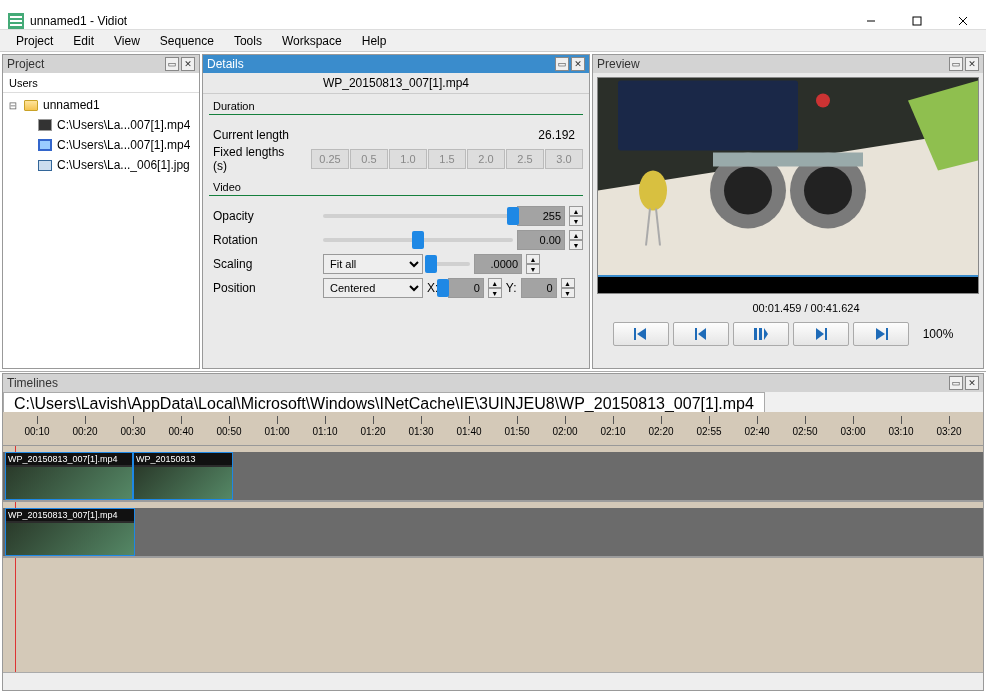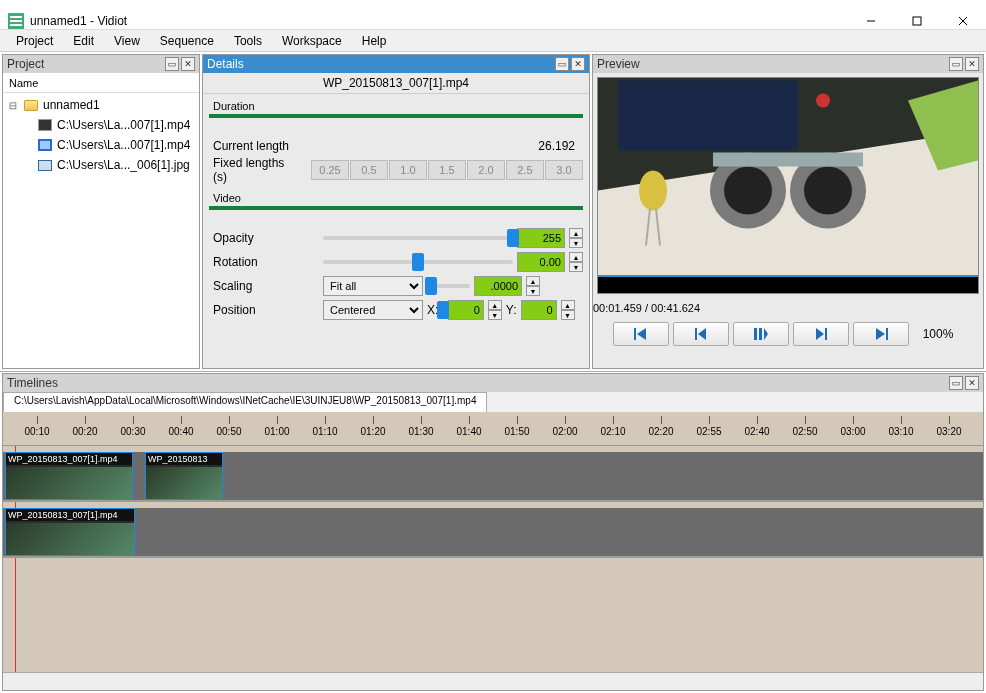--- a/index.html
+++ b/index.html
@@ -31,48 +31,48 @@
 .tree-row .indent { width: 14px; }
 .tree-row .expander { width: 12px; text-align: center; color: #666; font-size: 10px; }
 .tree-row .ficon { width: 16px; height: 16px; margin: 0 4px; display: flex; align-items: center; justify-content: center; }
 .tree-row .label { white-space: nowrap; overflow: hidden; text-overflow: ellipsis; }
 
 
 .details { width: 388px; border: 1px solid #999; margin: 2px 1px; display: flex; flex-direction: column; background: #eaeaea; }
 .details-body { flex: 1; padding: 0; overflow: auto; }
 .filename-row { background: #eaeaea; text-align: center; padding: 3px; border-bottom: 1px solid #ccc; }
 .groupbox { margin: 4px 6px 8px 6px; }
-.grouplabel { font-size: 11px; padding: 2px 4px; color: #000; border-bottom: 4px solid #15803d; margin-bottom: 16px; }
+.grouplabel { font-size: 11px; padding: 2px 4px; color: #000; border-bottom: 1px solid #15803d; margin-bottom: 8px; }
 .proprow { display: flex; align-items: center; height: 24px; gap: 14px; }
 .proprow .plabel { width: 100px; padding-left: 4px; color: #000; }
 .proprow .pval { flex: 1; display: flex; align-items: center; gap: 4px; }
 .lenval { margin-left: auto; padding-right: 8px; }
 .fixedbtns { display: flex; gap: 1px; }
 .fixedbtn { width: 38px; height: 20px; background: #ddd; color: #888; border: 1px solid #bbb; font-size: 11px; display: flex; align-items: center; justify-content: center; }
 .slider-track { flex: 1; height: 4px; background: #d0d0d0; position: relative; border-radius: 2px; }
 .slider-thumb { position: absolute; width: 12px; height: 18px; background: #1e88e5; border-radius: 2px; top: -7px; transform: translateX(-50%); }
-.numbox { width: 48px; height: 20px; border: 1px solid #999; background: #84cc16; text-align: right; padding: 0 3px; font-size: 11px; }
+.numbox { width: 48px; height: 20px; border: 1px solid #999; background: #a3a3a3; text-align: right; padding: 0 3px; font-size: 11px; }
 .spin { width: 14px; height: 20px; display: flex; flex-direction: column; }
 .spin .sbtn { flex:1; border:1px solid #999; background:#eee; font-size:7px; display:flex; align-items:center; justify-content:center; cursor:pointer; }
 select.combo { height: 20px; border: 1px solid #999; background: #eee; font-size: 11px; padding: 0 2px; }
 
 
 .preview { flex: 1; border: 1px solid #999; margin: 2px 2px 2px 1px; display: flex; flex-direction: column; background: #eaeaea; }
 .preview-img { flex: 1; margin: 4px; border: 1px solid #888; background: #000; position: relative; overflow: hidden; }
 .preview-img svg { width: 100%; height: 100%; }
 .timebar { height: 18px; background: #000; border-top: 2px solid #3a8ccc; }
-.timecode { padding: 4px 0; font-size: 11px; }
+.timecode { text-align: center; padding: 4px 0; font-size: 11px; margin-left: 36px; }
 .transport { display: flex; padding: 4px 6px 22px 6px; gap: 4px; justify-content: center; align-items: center; }
 .tbtn { width: 56px; height: 24px; border: 1px solid #aaa; background: linear-gradient(#fdfdfd,#e5e5e5); display: flex; align-items: center; justify-content: center; cursor: pointer; border-radius: 2px; color: #1e6bb8; }
 .zoom { width: 50px; text-align: center; }
 
 
 .timelines { flex: 1; border: 1px solid #999; margin: 1px 2px 2px 2px; display: flex; flex-direction: column; background: #1d4ed8; }
 .timelines .tab { height: 20px; background: #f0f0f0; display: flex; }
-.timelines .tab .tname { background: #fff; border: 1px solid #aaa; border-bottom: none; padding: 2px 10px; font-size: 10px; }
+.timelines .tab .tname { background: #fff; border: 1px solid #aaa; border-bottom: none; padding: 2px 10px; font-size: 16px; }
 .ruler { height: 34px; background: #d4c9b8; position: relative; border-bottom: 1px solid #999; overflow: hidden; }
 .ruler-row { display: flex; position: absolute; top: 14px; left: 10px; }
 .ruler-row .tick { width: 48px; font-size: 10px; color: #000; text-align: center; position: relative; }
 .ruler-row .tick::before { content:""; position:absolute; left:50%; top:-10px; width:1px; height:8px; background:#555; }
 .playhead { position: absolute; top: 0; bottom: 0; width: 1px; background: #d33; left: 12px; }
 .track { height: 50px; background: #6b6b6b; border-bottom: 2px solid #9c9c9c; position: relative; margin-top: 6px; overflow: hidden; }
 .clip { position: absolute; top: 0; bottom: 0; background: #2b2b2b; border: 1px solid #1e88e5; }
 .clip .clipname { color: #fff; font-size: 9px; padding: 1px 2px; white-space: nowrap; overflow: hidden; background: rgba(0,0,0,0.6); }
 .clip .thumb { position: absolute; top: 14px; bottom: 0; left: 0; right: 0; background: linear-gradient(135deg,#2a3a2a,#586); }
 .tl-rest { flex: 1; background: #d4c9b8; position: relative; }
@@ -128,21 +128,21 @@
 
 <div class="main">
 
   <div class="project">
     <div class="panel-hdr dim">
       <span>Project</span>
       <span class="spacer"></span>
       <span class="hdr-btn">▭</span>
       <span class="hdr-btn">✕</span>
     </div>
-    <div class="colhdr">Name</div>
+    <div class="colhdr">Users</div>
     <div class="tree">
       <div class="tree-row">
         <span class="expander">⊟</span>
         <span class="ficon">
             <span class="folder-icon"></span>
           </span>
         <span class="label">unnamed1</span>
       </div>
       <div class="tree-row">
         <span class="indent"></span>
@@ -368,21 +368,21 @@
         <span class="tick">03:20</span>
       </div>
   </div>
   <div class="tl-rest">
     <div class="playhead"></div>
     <div class="track" id="track1">
         <div class="clip" style="left: 2px; width: 128px;">
           <div class="clipname">WP_20150813_007[1].mp4</div>
           <div class="thumb"></div>
         </div>
-        <div class="clip" style="left: 142px; width: 78px;">
+        <div class="clip" style="left: 130px; width: 100px;">
           <div class="clipname">WP_20150813</div>
           <div class="thumb"></div>
         </div>
       </div>
     <div class="track" id="track2">
         <div class="clip" style="left: 2px; width: 130px;">
           <div class="clipname">WP_20150813_007[1].mp4</div>
           <div class="thumb"></div>
         </div>
       </div>

